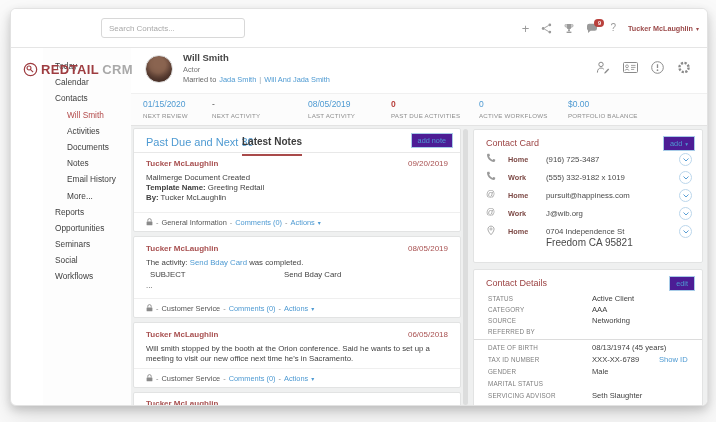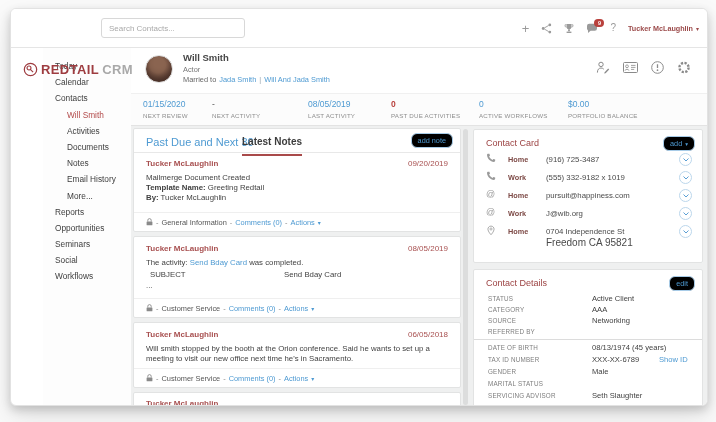--- a/index.html
+++ b/index.html
@@ -57,21 +57,21 @@
   .stat-label{font-size:6.2px;color:#8e8e8e;letter-spacing:.2px;display:block;margin-top:3px;white-space:nowrap;}
   .v-blue{color:#4e9ad2;} .v-red{color:#b9413d;font-weight:bold;} .v-dark{color:#555;}
   
   .content-bg{position:absolute;left:120px;top:117px;width:576px;height:279px;background:#eff0f0;}
   .card{position:absolute;background:#fff;border:1px solid #e2e3e3;border-radius:2px;box-sizing:border-box;}
   
   .tabs{position:relative;height:23px;border-bottom:1px solid #e8e8e8;}
   .tab1{position:absolute;left:12px;top:7px;font-size:11px;color:#4e9ad2;cursor:pointer;}
   .tab2{position:absolute;left:108px;top:7px;font-size:10px;font-weight:bold;color:#3c3c3c;cursor:pointer;}
   .tab2::after{content:"";position:absolute;left:0;right:0;bottom:-9px;height:2px;background:#a94a4a;}
-  .btn-blue{position:absolute;right:7px;top:4px;border:1px solid #a8cce8;border-radius:6px;background:#000000;
+  .btn-blue{position:absolute;right:7px;top:4px;border:1px solid #a8cce8;border-radius:0;background:#4c1d95;
     color:#4e9ad2;font-size:7.3px;padding:2px 6px;cursor:pointer;font-family:inherit;display:flex;gap:3px;align-items:center;}
   .note-hdr-author{position:absolute;left:12px;font-size:8px;font-weight:bold;color:#a85050;}
   .note-hdr-date{position:absolute;right:12px;font-size:8px;color:#a85050;}
   .note-line{position:absolute;left:12px;right:12px;font-size:7.8px;color:#3f3f3f;line-height:10px;}
   .note-footer{position:absolute;left:0;right:0;bottom:0;height:19px;border-top:1px solid #efefef;
     display:flex;align-items:center;gap:3px;padding:0 12px;font-size:7.4px;color:#555;box-sizing:border-box;}
   .nf-dash{color:#888;}
   .nf-link{color:#4e9ad2;cursor:pointer;}
   .nf-caret{color:#4e9ad2;font-size:6px;}
   .scrollbar{position:absolute;left:452px;top:120px;width:5px;height:276px;background:#dcdddd;border-radius:3px;cursor:pointer;}

